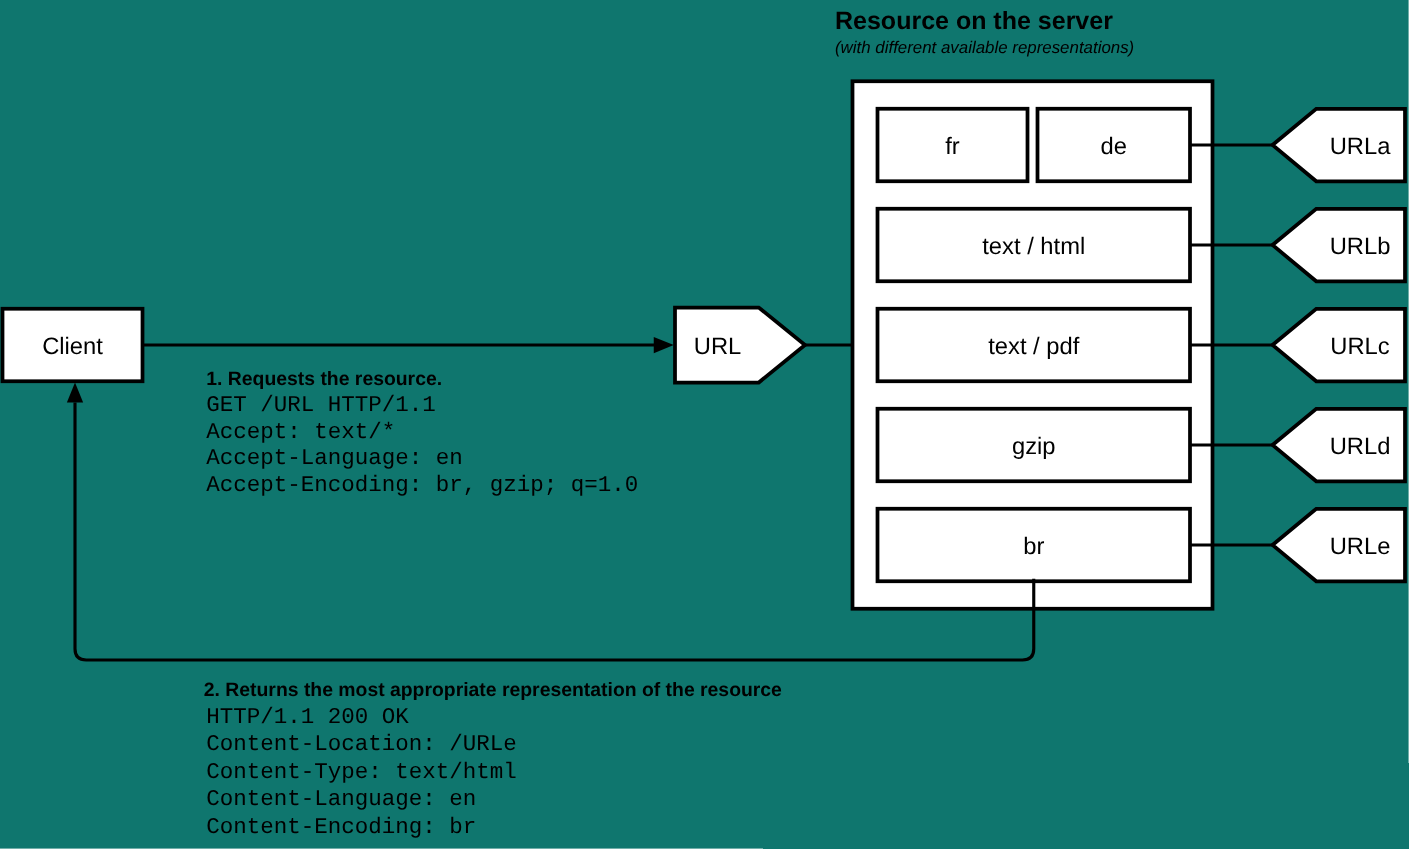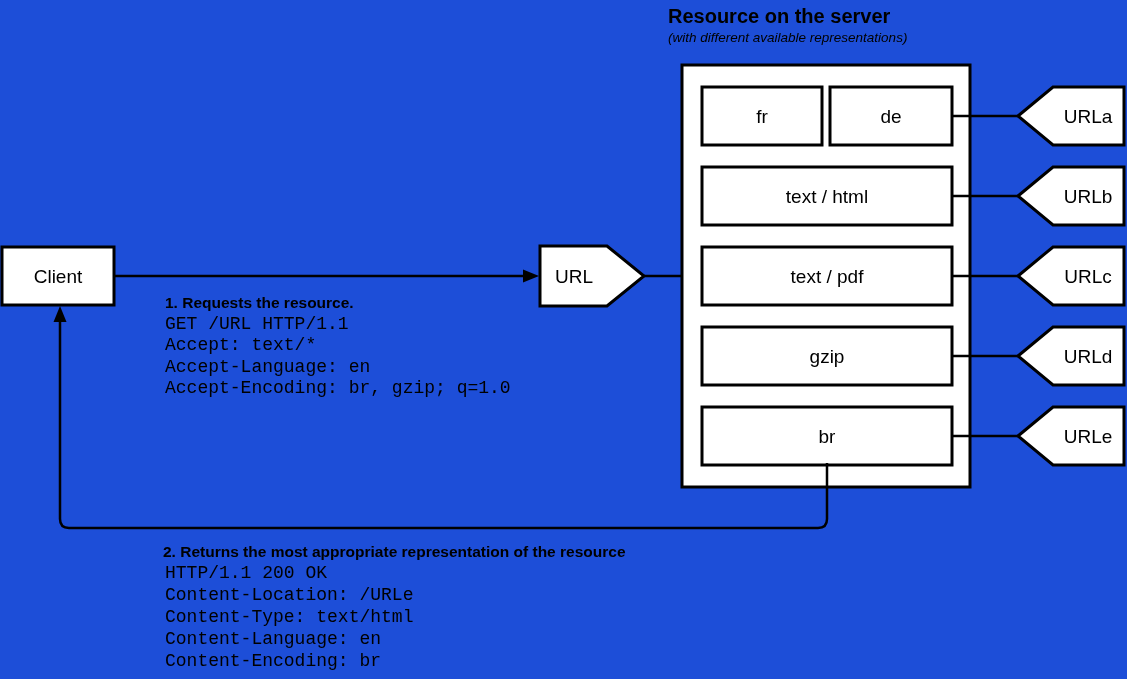--- a/index.html
+++ b/index.html
@@ -1,20 +1,20 @@
 <!DOCTYPE html>
 <html><head>
 <meta charset="utf-8">
 <style>
   html, body { margin: 0; padding: 0; background: #ffffff; }
   .canvas-wrap {
     position: relative;
     width: 1127px;
     height: 679px;
-    background: #1d4ed8;
+    background: #0f766e;
     font-family: "Liberation Sans", sans-serif;
   }
   svg text { fill: #000000; }
   .shape  { fill: #ffffff; stroke: #000000; stroke-width: 3; }
   .line   { fill: none; stroke: #000000; stroke-width: 2.5; }
   .arrowhead { fill: #000000; stroke: none; }
   .label  { font-family: "Liberation Sans", sans-serif; font-size: 19px; }
   .title-text    { font-family: "Liberation Sans", sans-serif; font-size: 20px; font-weight: bold; }
   .subtitle-text { font-family: "Liberation Sans", sans-serif; font-size: 13.5px; font-style: italic; }
   .step-heading  { font-family: "Liberation Sans", sans-serif; font-size: 15.5px; font-weight: bold; }

